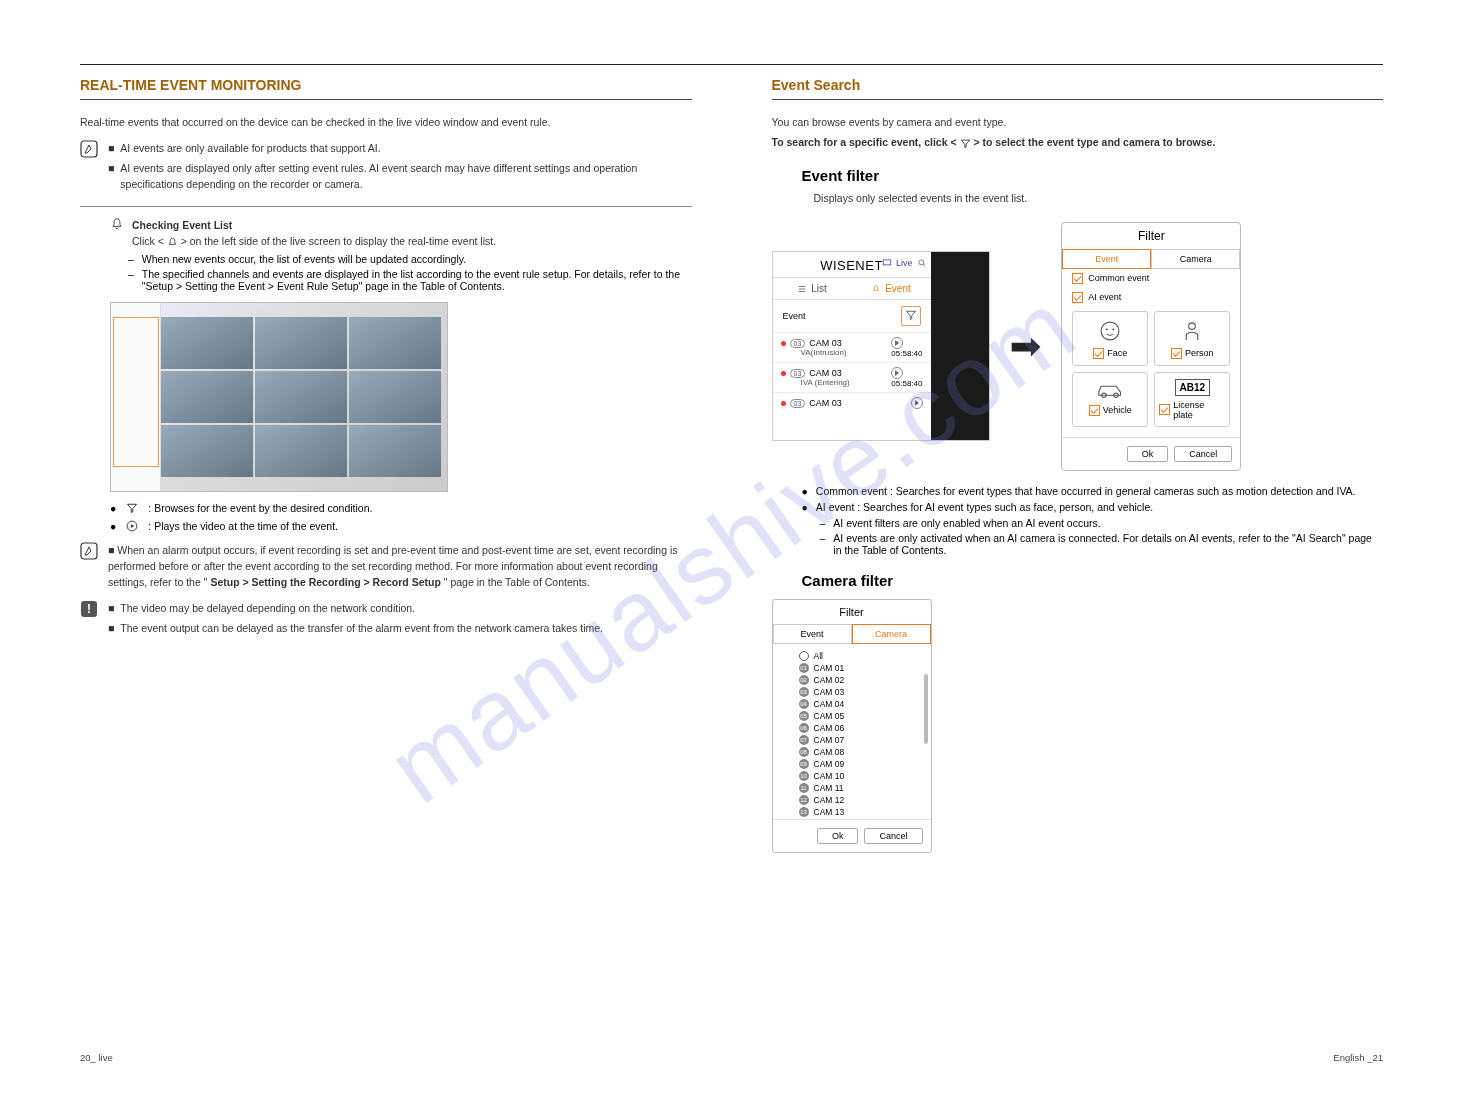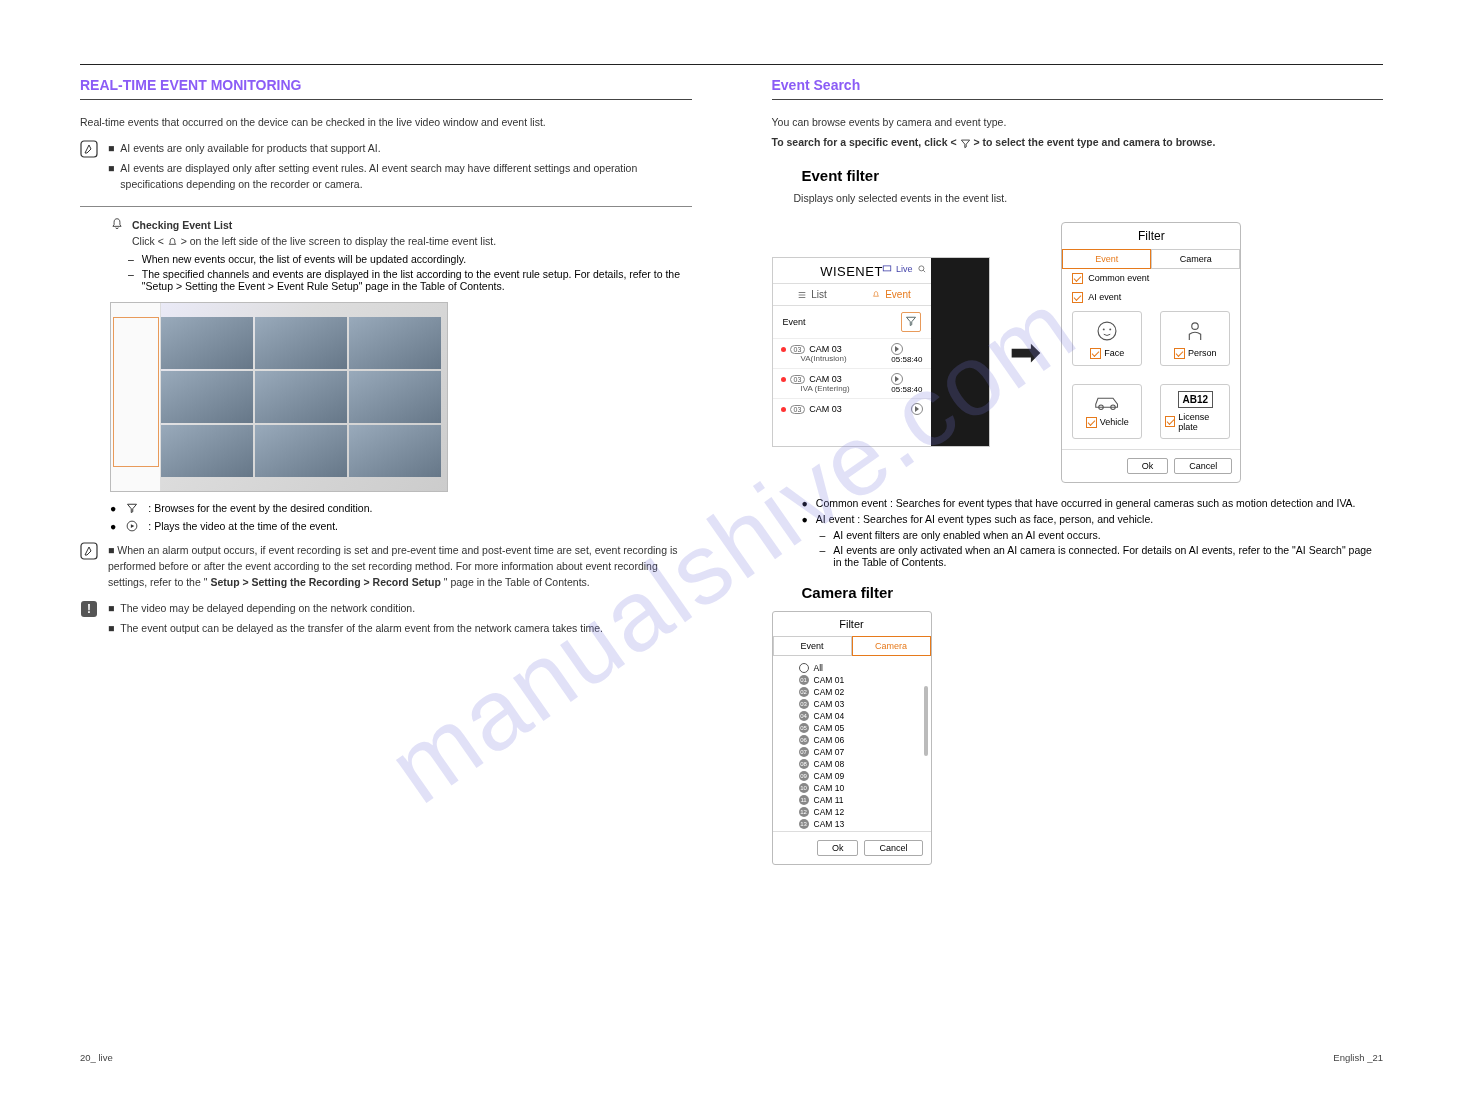--- a/index.html
+++ b/index.html
@@ -1,21 +1,21 @@
 <!DOCTYPE html>
 <html><head>
 <meta charset="utf-8">
 <style>
   * { margin: 0; padding: 0; box-sizing: border-box; }
   body { font-family: Arial, Helvetica, sans-serif; background: #fff; width: 1463px; height: 1093px; position: relative; padding: 60px 80px 40px; }
   .watermark { position: absolute; left: 50%; top: 50%; transform: translate(-50%, -50%) rotate(-35deg); font-size: 100px; color: rgba(120,120,220,0.22); font-weight: 400; pointer-events: none; z-index: 5; white-space: nowrap; letter-spacing: 2px;}
   .hr-line { border: none; border-top: 1px solid #222; margin: 4px 0 12px; }
   .cols { display: flex; gap: 80px; }
   .col { flex: 1; position: relative; }
-  .sect-title { font-size: 14px; font-weight: 600; color: #8b5cf6; margin-bottom: 6px; }
+  .sect-title { font-size: 14px; font-weight: 600; color: #a16207; margin-bottom: 6px; }
   .col-hr { border: none; border-top: 1px solid #444; margin-bottom: 14px; }
   .body-text { font-size: 10.5px; color: #333; line-height: 1.55; }
   .note-row { display: flex; align-items: flex-start; gap: 10px; margin: 10px 0; }
   .note-icon { flex-shrink: 0; }
   .bullet-item { display: flex; gap: 8px; margin: 4px 0 4px 30px; font-size: 10.5px; }
   .dash-item { display: flex; gap: 8px; margin: 3px 0 3px 48px; font-size: 10.5px; }
   .sub-hr { border: none; border-top: 1px solid #888; margin: 14px 0 10px; }
   .step-heading { font-size: 15px; font-weight: 600; margin: 16px 0 6px 30px; }
   .screenshot1 { width: 338px; height: 190px; border: 1px solid #bbb; margin: 10px 0 10px 30px; background: linear-gradient(135deg,#eef 0%,#ddd 40%,#ccc 100%); position: relative; }
   .tiles { display:grid; grid-template-columns: repeat(3,1fr); grid-template-rows: repeat(3,1fr); gap:2px; position:absolute; top:14px; left:50px; right:6px; bottom:14px;}
@@ -46,21 +46,21 @@
   .livebox{position:absolute; right:4px; top:6px; display:flex; gap:4px; align-items:center; color:#44a; font-size:9px;}
 
   .filter-card{width:180px; border:1px solid #bbb; border-radius:4px; background:#fff; font-size:9px;}
   .filter-title{text-align:center; font-size:12px; font-weight:500; padding:6px 0;}
   .filter-tabs{display:flex;}
   .filter-ftab{flex:1;text-align:center;padding:4px 0;border:1px solid #ccc;font-size:9px;}
   .filter-ftab.on{border-color:#e67a1c;color:#e67a1c;}
   .cb-row{display:flex;align-items:center;gap:5px;padding:4px 10px;}
   .cb{width:11px;height:11px;border:1.3px solid #e67a1c;position:relative;}
   .cb.chk::after{content:'';position:absolute;left:1px;top:2px;width:6px;height:3px;border-left:1.5px solid #e67a1c;border-bottom:1.5px solid #e67a1c;transform:rotate(-45deg);}
-  .ai-grid{display:grid;grid-template-columns:1fr 1fr;gap:18px;padding:4px 10px 10px;}
+  .ai-grid{display:grid;grid-template-columns:1fr 1fr;gap:6px;padding:4px 10px 10px;}
   .ai-cell{border:1px solid #ccc;border-radius:3px;padding:6px 4px;display:flex;flex-direction:column;align-items:center;gap:4px;}
   .btns-row{display:flex;gap:6px;justify-content:flex-end;padding:8px;}
   .btn{border:1px solid #aaa;border-radius:2px;padding:2px 14px;font-size:9px;background:#fff;}
 
   .filter-card2{width:160px;border:1px solid #bbb;border-radius:3px;background:#fff;font-size:8.5px;margin-top:10px;position:relative;}
   .cam-list{padding:6px 26px;max-height:175px;overflow:hidden;position:relative;}
   .cam-row{display:flex;align-items:center;gap:5px;padding:1px 0;}
   .grey-dot{width:10px;height:10px;border-radius:50%;background:#888;display:inline-block;font-size:6px;color:#fff;text-align:center;line-height:10px;}
   .scroll-ind{position:absolute;right:3px;top:30px;width:4px;height:70px;background:#bbb;border-radius:2px;}
   .footer{position:absolute;bottom:30px;font-size:9.5px;color:#444;}
@@ -72,21 +72,21 @@
 
 <div class="watermark">manualshive.com</div>
 
 <hr class="hr-line">
 
 <div class="cols">
 
   <div class="col">
     <div class="sect-title">REAL-TIME EVENT MONITORING</div>
     <hr class="col-hr">
-    <div class="body-text">Real-time events that occurred on the device can be checked in the live video window and event list.</div>
+    <div class="body-text">Real-time events that occurred on the device can be checked in the live video window and event rule.</div>
 
     <div class="note-row">
       <svg class="note-icon" width="18" height="18" viewBox="0 0 18 18">
           <rect x="1" y="1" width="16" height="16" rx="3" fill="none" stroke="#333" stroke-width="1.2"></rect>
           <path d="M5 13 L9 5 L11 9 L7 13 Z" fill="none" stroke="#333" stroke-width="1"></path>
         </svg>
       <div>
         <div class="body-text" style="display:flex;gap:6px;">
             <span>■</span>
             <span>AI events are only available for products that support AI.</span>
@@ -192,21 +192,21 @@
     <div class="body-text">You can browse events by camera and event type.</div>
     <div class="body-text" style="margin-top:4px;font-weight:bold;">
       <span>To search for a specific event, click &lt;</span>
       <svg width="11" height="11" viewBox="0 0 16 16" style="vertical-align:middle">
           <path d="M2 3 L14 3 L9 9 L9 13 L7 14 L7 9 Z" fill="none" stroke="#333" stroke-width="1.3"></path>
         </svg>
       <span>&gt; to select the event type and camera to browse.</span>
     </div>
 
     <div class="step-heading">Event filter</div>
-    <div class="body-text" style="margin-left:22px;">Displays only selected events in the event list.</div>
+    <div class="body-text" style="margin-left:42px;">Displays only selected events in the event list.</div>
 
     <div class="row-imgs">
 
       <div class="phone">
         <div class="black-block"></div>
         <div style="position:relative;background:#fff;width:158px;height:100%;">
           <div class="livebox">
               <svg width="10" height="10" viewBox="0 0 16 16">
                 <rect x="2" y="3" width="12" height="8" fill="none" stroke="#44a" stroke-width="1.3"></rect>
               </svg>

